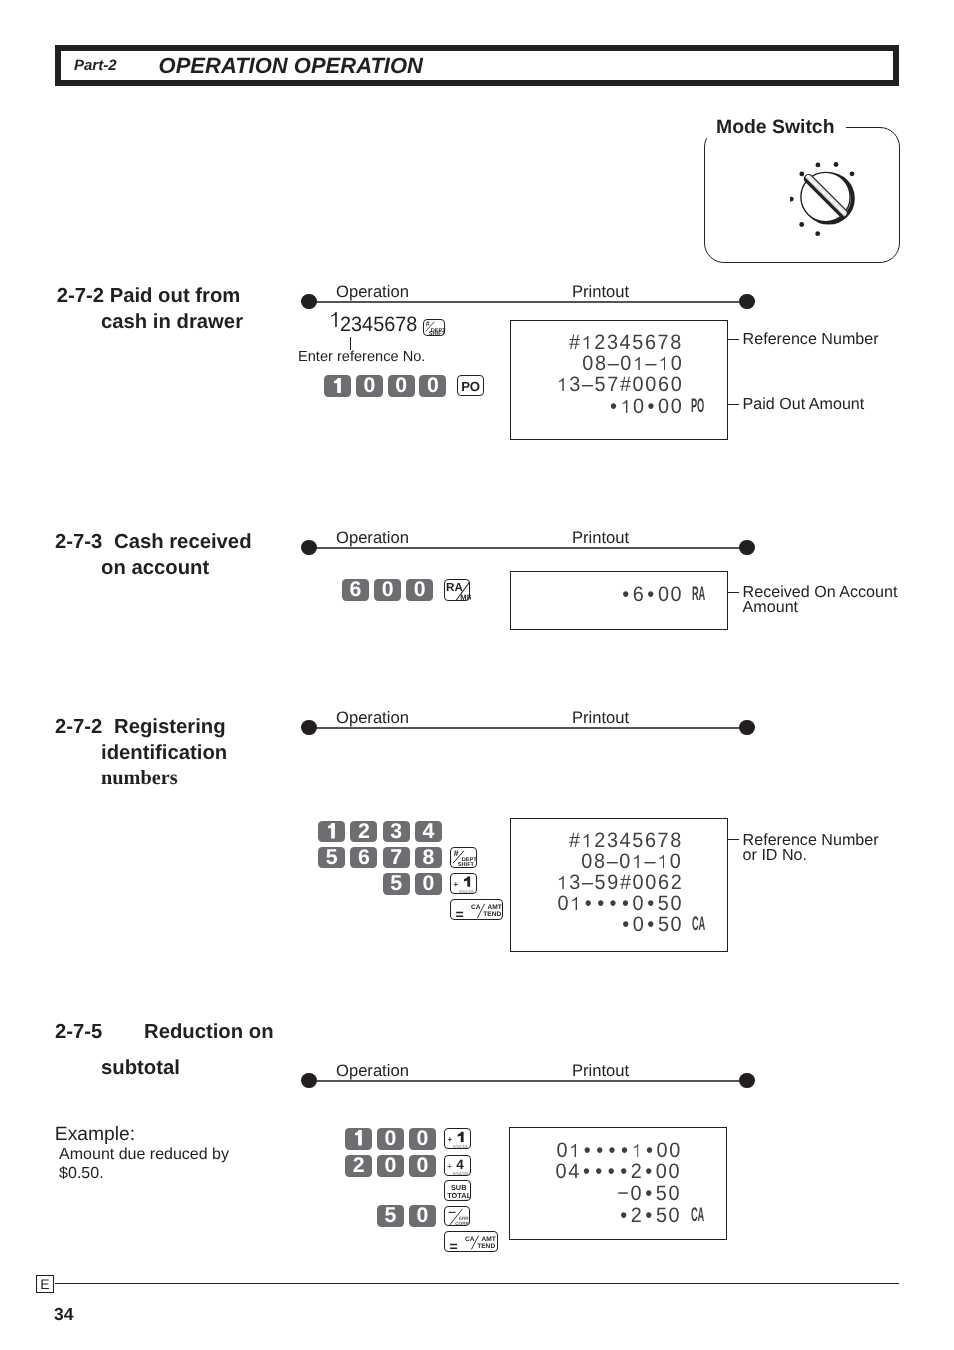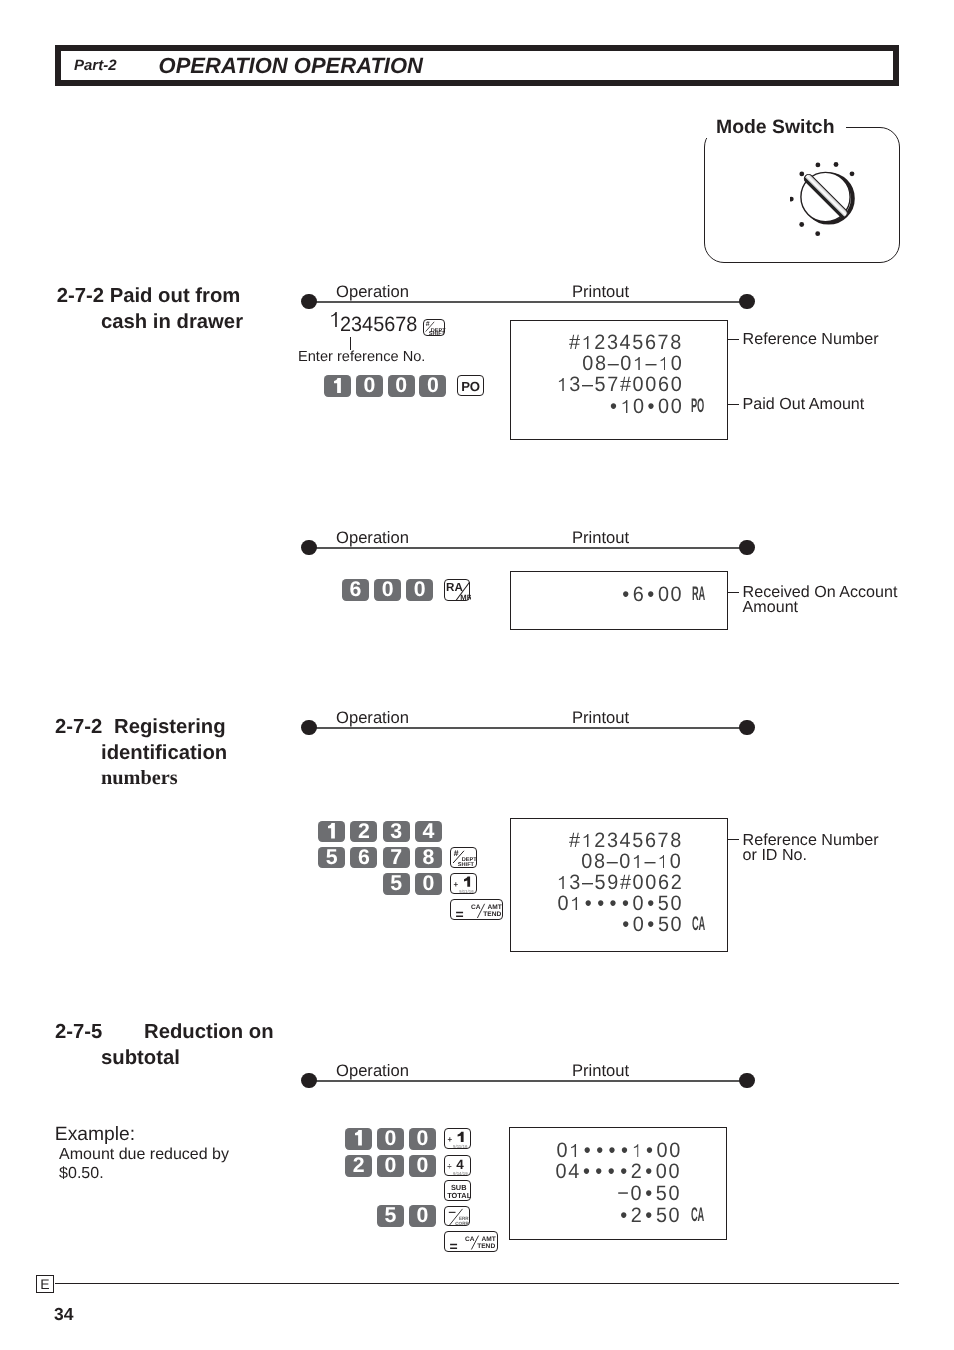--- a/index.html
+++ b/index.html
@@ -178,20 +178,29 @@
             <path d="M43 0 L34 0 C30 11 19 20 2 24 L2 33 C16 30 26 25 31 20 L31 104 L43 104 Z" fill="currentColor"></path>
           </svg></span>0<span class="pdot">•</span>00</div>
     <div class="psuf" style="left:181.0px;top:74px;">PO</div>
   </div>
 
   <div class="abs cline" style="left:727.6px;top:339.2px;width:11.6px;"></div>
   <div class="abs callout" style="left:742.6px;top:330px;">Reference Number</div>
   <div class="abs cline" style="left:727.6px;top:404.2px;width:11.6px;"></div>
   <div class="abs callout" style="left:742.6px;top:395px;">Paid Out Amount</div>
 
+  <div class="abs" style="left:55px;top:530px;">
+    <div class="sec-head" style="white-space:nowrap;">
+      <span>2-7-3</span>
+      <span style="padding-left:6px;">Cash received</span>
+    </div>
+    <div class="sec-head" style="white-space:nowrap;padding-left:46px;">
+      <span>on account</span>
+    </div>
+  </div>
 
   <div class="abs rail" style="left:301px;top:540px;width:453px;">
     <div class="line" style="width:438px;"></div>
     <div class="dot" style="left:0px;"></div>
     <div class="dot" style="left:438px;"></div>
     <div class="lbl" style="left:35px;">Operation</div>
     <div class="lbl" style="left:271px;">Printout</div>
   </div>
 
   <div class="abs keyrow" style="left:342px;top:579px;width:140px;">
@@ -310,21 +319,21 @@
   <div class="abs callout" style="left:742.6px;top:832.5px;line-height:15.6px;">
     <div>Reference Number</div>
     <div>or ID No.</div>
   </div>
 
   <div class="abs" style="left:55px;top:1020px;">
     <div class="sec-head" style="white-space:nowrap;">
       <span>2-7-5</span>
       <span style="padding-left:6px;margin-left:30px;">Reduction on</span>
     </div>
-    <div class="sec-head" style="white-space:nowrap;padding-left:46px;">
+    <div class="sec-head" style="white-space:nowrap;padding-left:46px;margin-top:10px;">
       <span>subtotal</span>
     </div>
   </div>
 
   <div class="abs rail" style="left:301px;top:1073px;width:453px;">
     <div class="line" style="width:438px;"></div>
     <div class="dot" style="left:0px;"></div>
     <div class="dot" style="left:438px;"></div>
     <div class="lbl" style="left:35px;">Operation</div>
     <div class="lbl" style="left:271px;">Printout</div>

